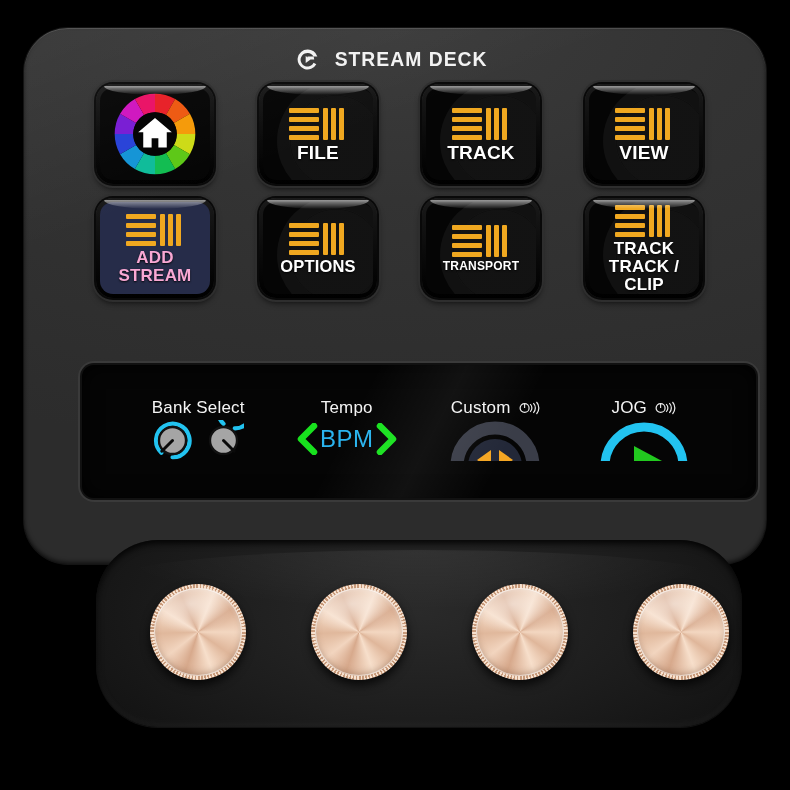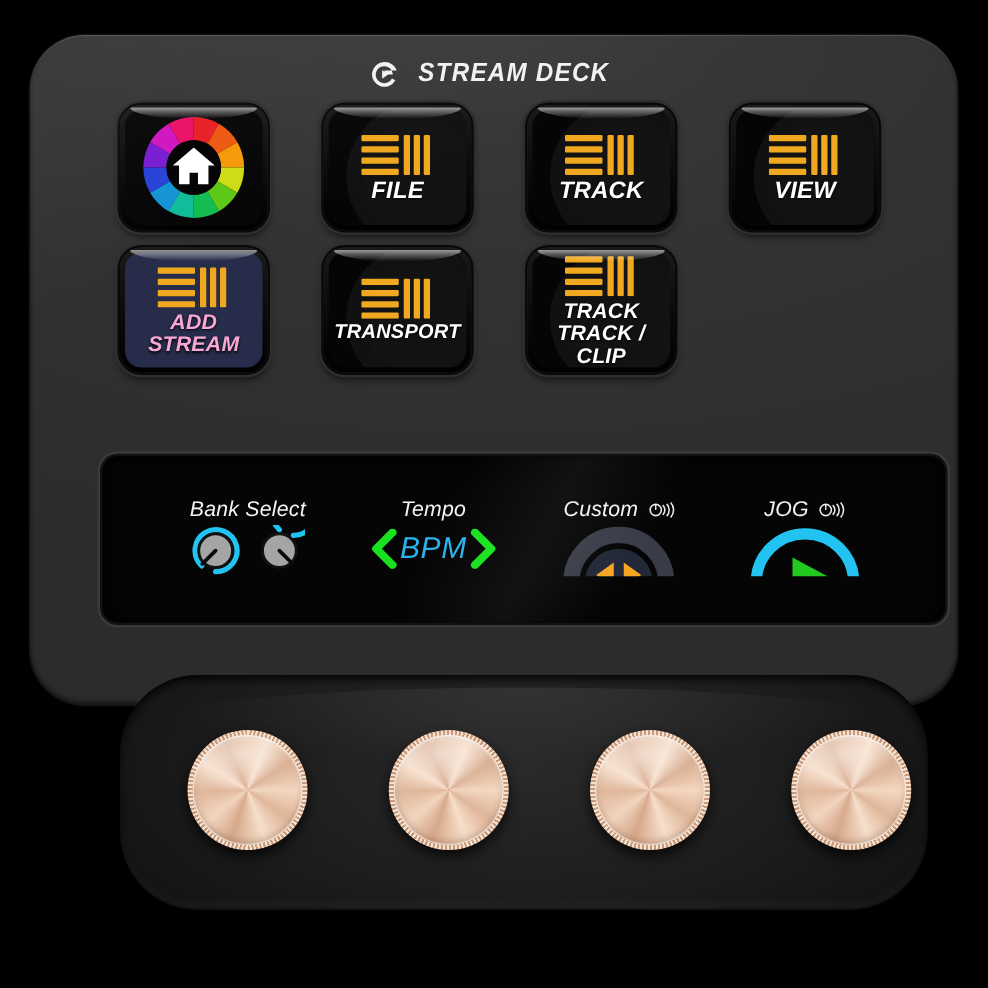--- a/index.html
+++ b/index.html
@@ -10,21 +10,20 @@
   #device{
     position:absolute;left:24px;top:28px;width:742px;height:536px;
     border-radius:44px;
     background:
       radial-gradient(ellipse 120% 80% at 50% 0%,#3b3b3b 0%,#333 40%,#2c2c2c 100%);
     box-shadow:
       inset 0 1px 0 rgba(255,255,255,.14),
       inset 0 -2px 4px rgba(0,0,0,.6),
       0 0 0 1px #141414,
       0 6px 22px rgba(0,0,0,.85);
-    font-style: italic;
   }
   #device::after{
     content:"";position:absolute;inset:0;border-radius:44px;pointer-events:none;
     background:linear-gradient(160deg,rgba(255,255,255,.05) 0%,rgba(255,255,255,0) 28%);
   }
 
   
   #brand{
     position:absolute;left:0;right:0;top:16px;height:30px;
     display:flex;align-items:center;justify-content:center;gap:9px;
@@ -79,21 +78,21 @@
   .klabel{
     position:relative;z-index:3;color:#fff;text-align:center;line-height:1.02;
     font-weight:bold;letter-spacing:.2px;
     text-shadow:0 1px 2px rgba(0,0,0,.9);
   }
   .klabel .l1{display:block;font-size:19px;}
   .klabel .l2{display:block;font-size:17px;margin-top:1px;}
   .key.navy .klabel{color:#f9a8d4;}
   .key.two .klabel .l1{font-size:17px;}
   .key.narrow .klabel .l1{font-size:16.5px;}
-  .key.tiny .klabel .l1{font-size:16px;}
+  .key.tiny .klabel .l1{font-size:12px;}
 
   
   .wheelwrap{position:relative;z-index:3;width:84px;height:84px;}
 
   
   #lcd{
     position:absolute;left:58px;top:337px;width:674px;height:133px;
     border-radius:12px;background:#050505;
     box-shadow:0 0 0 2px #111, 0 0 0 4px #3a3a3a, inset 0 0 20px rgba(0,0,0,.9);
     overflow:hidden;
@@ -284,20 +283,41 @@
             </g>
           </svg>
         </span>
         <span class="klabel">
           <span class="l1">ADD</span>
           <span class="l1">STREAM</span>
         </span>
       </div>
     </div>
 
+    <div class="key narrow">
+      <div class="face">
+        <span class="wm"></span>
+        <span class="menu-icon">
+          <svg width="58" height="34" viewBox="0 0 58 34">
+            <g fill="#f0a820">
+              <rect x="0" y="2" width="30" height="5" rx="1"></rect>
+              <rect x="0" y="11" width="30" height="5" rx="1"></rect>
+              <rect x="0" y="20" width="30" height="5" rx="1"></rect>
+              <rect x="0" y="29" width="30" height="5" rx="1"></rect>
+              <rect x="34" y="2" width="5" height="32" rx="1"></rect>
+              <rect x="42" y="2" width="5" height="32" rx="1"></rect>
+              <rect x="50" y="2" width="5" height="32" rx="1"></rect>
+            </g>
+          </svg>
+        </span>
+        <span class="klabel">
+          <span class="l1">OPTIONS</span>
+        </span>
+      </div>
+    </div>
 
     <div class="key tiny">
       <div class="face">
         <span class="wm"></span>
         <span class="menu-icon">
           <svg width="58" height="34" viewBox="0 0 58 34">
             <g fill="#f0a820">
               <rect x="0" y="2" width="30" height="5" rx="1"></rect>
               <rect x="0" y="11" width="30" height="5" rx="1"></rect>
               <rect x="0" y="20" width="30" height="5" rx="1"></rect>

